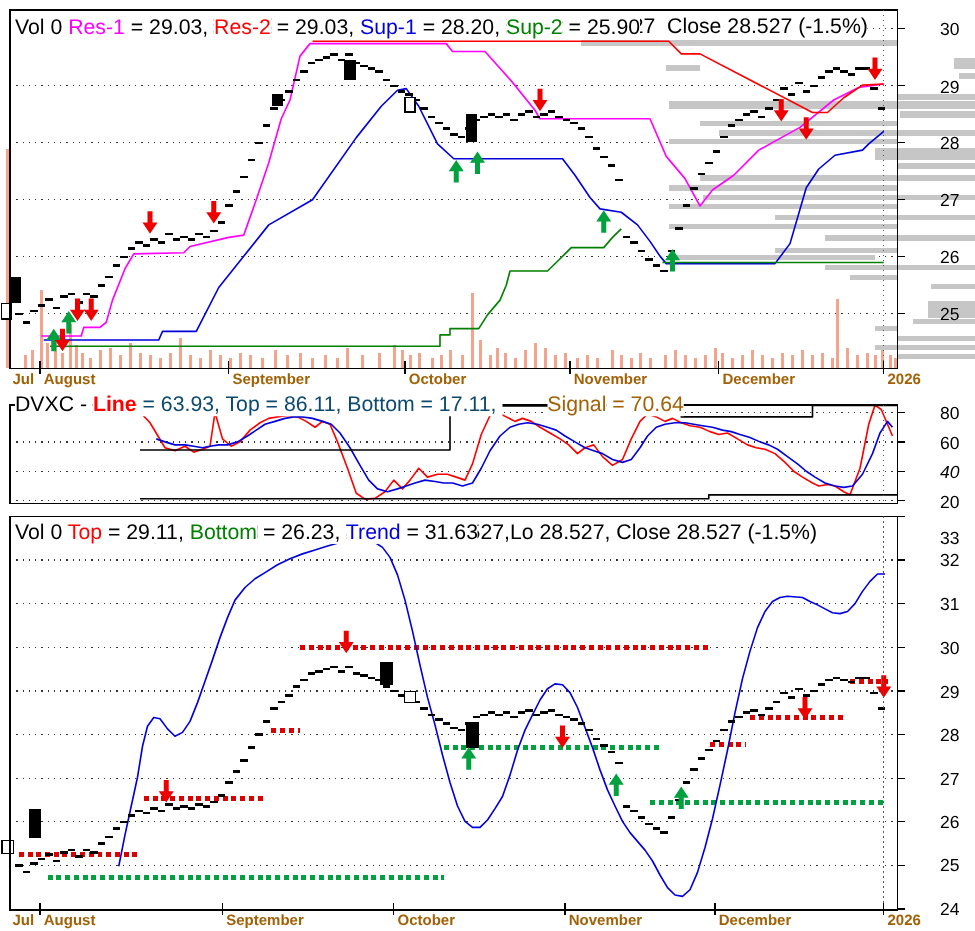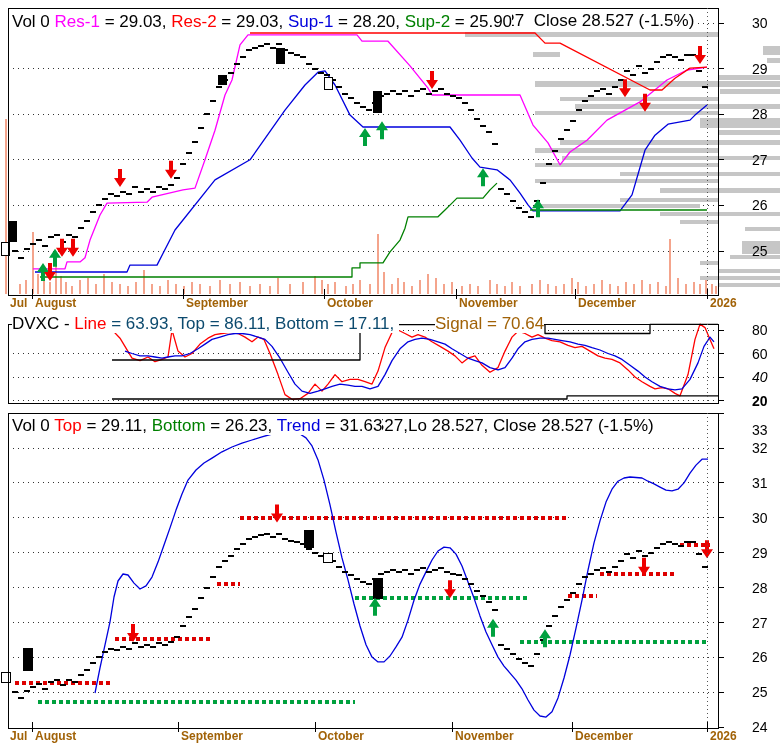--- a/index.html
+++ b/index.html
@@ -478,38 +478,38 @@
       <line x1="452" y1="722" x2="452" y2="732" stroke="#000" stroke-width="1"></line>
       <line x1="572" y1="722" x2="572" y2="732" stroke="#000" stroke-width="1"></line>
       <line x1="707" y1="722" x2="707" y2="732" stroke="#000" stroke-width="1"></line>
     </svg>
 
   <div class="ttl" style="top:1px">
     <span>DVXC - Daily 2026-01-02 Open 28.527  High 28.527  Low 28.527  Close 28.527 (-1.5%)</span>
   </div>
   <div class="ttl" style="top:15px" id="legend-top"><span style="color: rgb(0, 0, 0);">Vol 0 </span><span style="color: rgb(255, 0, 255);">Res-1</span><span style="color: rgb(0, 0, 0);"> = 29.03, </span><span style="color: rgb(255, 0, 0);">Res-2</span><span style="color: rgb(0, 0, 0);"> = 29.03, </span><span style="color: rgb(0, 0, 221);">Sup-1</span><span style="color: rgb(0, 0, 0);"> = 28.20, </span><span style="color: rgb(0, 128, 0);">Sup-2</span><span style="color: rgb(0, 0, 0);"> = 25.90</span></div>
 
-  <div class="ttl" style="top:317px" id="legend-mid"><span style="color: rgb(0, 0, 0);">DVXC - </span><span style="color: rgb(255, 0, 0);">Line</span><span style="color: #0c4a6e;"> = 63.93, Top = 86.11, Bottom = 17.11, </span><span style="color: #a16207; margin-left: 36px;">Signal</span><span style="color: #a16207; margin-top: 16px;"> = 70.64</span></div>
+  <div class="ttl" style="top:317px" id="legend-mid"><span style="color: rgb(0, 0, 0);">DVXC - </span><span style="color: rgb(255, 0, 0); font-weight: bold;">Line</span><span style="color: #0c4a6e;"> = 63.93, Top = 86.11, Bottom = 17.11, </span><span style="color: #a16207; margin-left: 36px;">Signal</span><span style="color: #a16207; margin-top: 16px;"> = 70.64</span></div>
 
   <div class="ttl" style="top:406px">
     <span>DVXC - Daily 2026-01-02 Open 28.527,Hi 28.527,Lo 28.527, Close 28.527 (-1.5%)</span>
   </div>
   <div class="ttl" style="top:419px" id="legend-bot"><span style="color: rgb(0, 0, 0);">Vol 0 </span><span style="color: rgb(255, 0, 0);">Top</span><span style="color: rgb(0, 0, 0);"> = 29.11, </span><span style="color: rgb(0, 128, 0);">Bottom</span><span style="color: rgb(0, 0, 0);"> = 26.23, </span><span style="color: rgb(0, 0, 221);">Trend</span><span style="color: rgb(0, 0, 0);"> = 31.63</span></div>
 
   <div id="labels-layer">
       <span class="ylabel" style="left: 752px; top: 15px;">30</span>
       <span class="ylabel" style="left: 752px; top: 61px;">29</span>
       <span class="ylabel" style="left: 752px; top: 106px;">28</span>
       <span class="ylabel" style="left: 752px; top: 152px;">27</span>
       <span class="ylabel" style="left: 752px; top: 197px;">26</span>
       <span class="ylabel" style="left: 752px; top: 243px;">25</span>
       <span class="ylabel" style="left: 752px; top: 322px;">80</span>
       <span class="ylabel" style="left: 752px; top: 346px;">60</span>
       <span class="ylabel" style="left: 752px; top: 369px; font-style: italic;">40</span>
-      <span class="ylabel" style="left: 752px; top: 393px; font-weight: bold;">20</span>
+      <span class="ylabel" style="left: 752px; top: 393px;">20</span>
       <span class="ylabel" style="left: 752px; top: 422px;">33</span>
       <span class="ylabel" style="left: 752px; top: 440px;">32</span>
       <span class="ylabel" style="left: 752px; top: 475px;">31</span>
       <span class="ylabel" style="left: 752px; top: 510px;">30</span>
       <span class="ylabel" style="left: 752px; top: 545px;">29</span>
       <span class="ylabel" style="left: 752px; top: 580px;">28</span>
       <span class="ylabel" style="left: 752px; top: 615px;">27</span>
       <span class="ylabel" style="left: 752px; top: 649px;">26</span>
       <span class="ylabel" style="left: 752px; top: 684px;">25</span>
       <span class="ylabel" style="left: 752px; top: 719px;">24</span>

